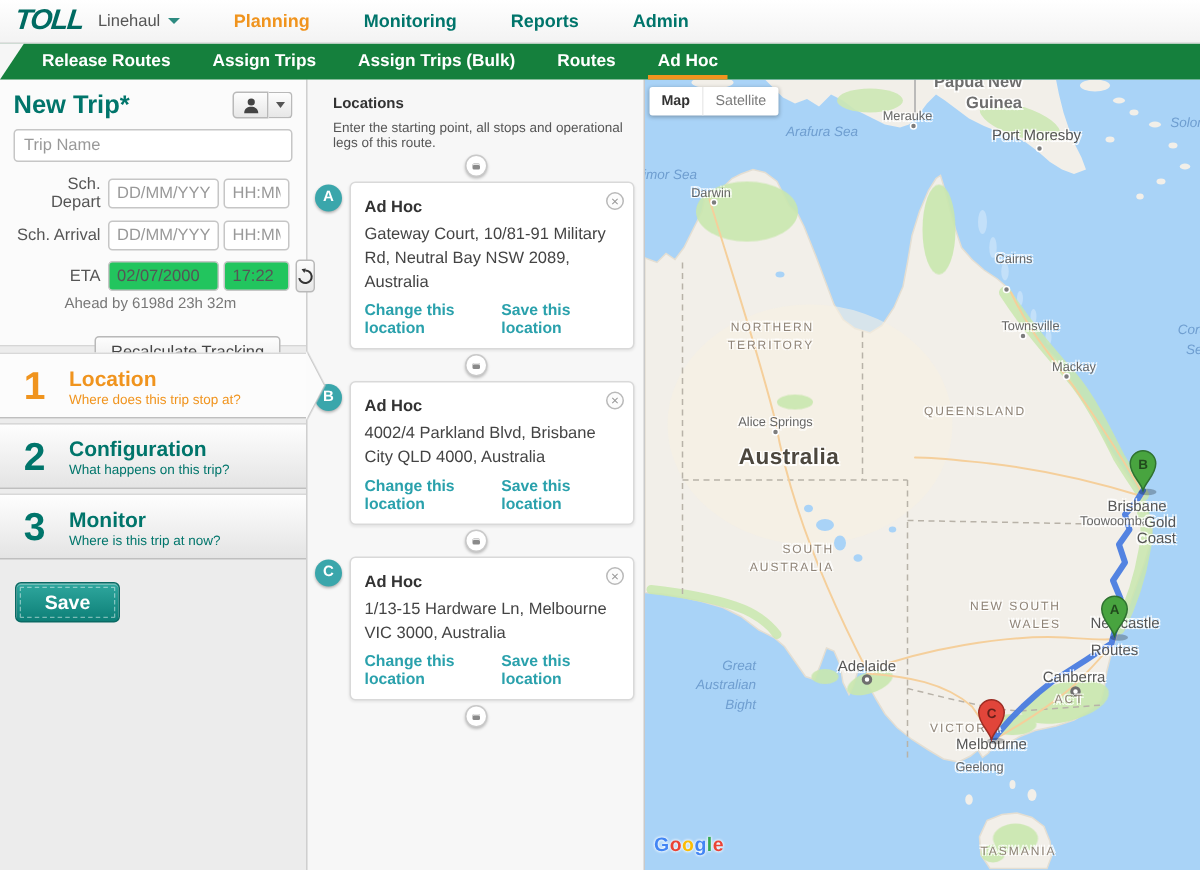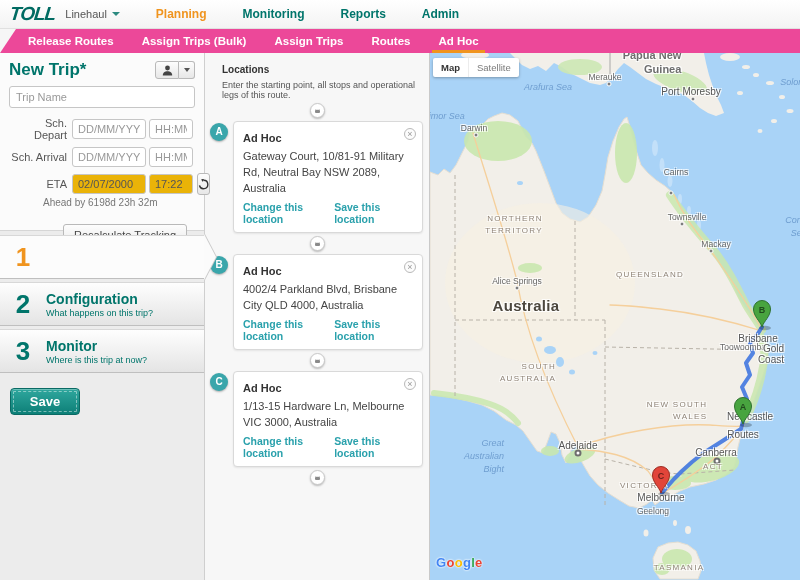--- a/index.html
+++ b/index.html
@@ -13,21 +13,21 @@
   .logo { font-size:19px; font-weight:bold; font-style:italic; color:#006b62; letter-spacing:-1px;
           transform:skewX(-6deg); margin:0 10px 0 10px; }
   .context { display:flex; align-items:center; font-size:11px; color:#555; margin-right:18px; cursor:pointer; }
   .context .caret { width:0; height:0; border-left:4px solid transparent; border-right:4px solid transparent;
                     border-top:4px solid #2c8a80; margin-left:5px; }
   .mainnav { display:flex; height:100%; align-items:center; }
   .mainnav .nav-item { font-size:12px; font-weight:bold; color:#00756b; padding:0 18px; cursor:pointer; }
   .mainnav .nav-item.active { color:#f0941e; }
 
   
-  .subnav { height:24px; background:#ec4899; display:flex; align-items:stretch; padding-left:14px; position:relative; z-index:19; }
+  .subnav { height:24px; background:#15803d; display:flex; align-items:stretch; padding-left:14px; position:relative; z-index:19; }
   .subnav::before { content:''; position:absolute; left:0; top:0; border-top:24px solid #f6f6f6; border-right:16px solid transparent; }
   .subnav .sn-item { font-size:11.5px; font-weight:bold; color:#fff; padding:0 14px; display:flex; align-items:center; cursor:pointer; position:relative; }
   .subnav .sn-item.active::after { content:''; position:absolute; left:8px; right:8px; bottom:0; height:3px; background:#f0941e; }
 
   
   .content { display:flex; height:527px; }
 
   
   .left { width:205px; background:#ececec; border-right:1px solid #cfcfcf; position:relative; z-index:10; }
   .form-area { background:#fbfbfb; border-bottom:1px solid #d6d6d6; padding:7px 9px 10px; height:178px; }
@@ -39,21 +39,21 @@
   .split-btn .seg.dd { width:16px; border-left:none; border-radius:0 3px 3px 0; }
   .split-btn .caret { width:0;height:0;border-left:3.5px solid transparent;border-right:3.5px solid transparent;border-top:4px solid #555; }
   input { font-family:"Liberation Sans", sans-serif; }
   .trip-name { width:100%; height:22px; border:1px solid #c6c6c6; border-radius:3px; font-size:11px; padding:0 6px; color:#444; }
   .trip-name::placeholder { color:#999; }
   .frm-row { display:flex; align-items:center; margin-bottom:6px; }
   .frm-row label { width:58px; text-align:right; font-size:11px; color:#555; margin-right:5px; flex:none; }
   .inp { height:20px; border:1px solid #c6c6c6; border-radius:3px; font-size:11px; padding:0 5px; color:#444; }
   .inp::placeholder { color:#999; }
   .inp.date { width:74px; } .inp.time { width:44px; margin-left:3px; }
-  .inp.ro { background:#eab308; color:#555; }
+  .inp.ro { background:#22c55e; color:#555; }
   .refresh-btn { width:26px; height:22px; margin-left:4px; background:linear-gradient(#fdfdfd,#e7e7e7);
                  border:1px solid #b9b9b9; border-radius:3px; cursor:pointer; display:flex; align-items:center; justify-content:center; }
   .ahead { font-size:10px; color:#777; margin:2px 0 0 34px; }
   .recalc { display:block; margin:16px 0 0 54px; padding:4px 10px; font-size:11px; color:#444;
             background:linear-gradient(#fdfdfd,#e9e9e9); border:1px solid #b9b9b9; border-radius:3px; cursor:pointer; }
   .steps { margin-top:4px; }
   .step { height:44px; display:flex; align-items:center; background:linear-gradient(#fefefe,#e4e4e4);
           border-top:1px solid #d8d8d8; border-bottom:1px solid #bfbfbf; margin-bottom:3px; position:relative; cursor:pointer; }
   .step .num { width:46px; font-size:26px; font-weight:bold; text-align:center; color:#00756b; flex:none; }
   .step .t { font-size:14px; font-weight:bold; color:#00756b; }
@@ -125,22 +125,22 @@
     <nav class="mainnav">
       <div class="nav-item active">Planning</div>
       <div class="nav-item">Monitoring</div>
       <div class="nav-item">Reports</div>
       <div class="nav-item">Admin</div>
     </nav>
   </header>
 
   <nav class="subnav">
     <div class="sn-item">Release Routes</div>
+    <div class="sn-item">Assign Trips</div>
     <div class="sn-item">Assign Trips (Bulk)</div>
-    <div class="sn-item">Assign Trips</div>
     <div class="sn-item">Routes</div>
     <div class="sn-item active">Ad Hoc</div>
   </nav>
 
   <div class="content">
 
     <aside class="left">
       <div class="form-area">
         <div class="form-head">
           <h1>New Trip*</h1>
@@ -179,20 +179,24 @@
             </svg>
           </button>
         </div>
         <div class="ahead">Ahead by 6198d 23h 32m</div>
         <button class="recalc">Recalculate Tracking</button>
       </div>
 
       <div class="steps">
         <div class="step active">
           <div class="num">1</div>
+          <div class="txt">
+            <div class="t">Location</div>
+            <div class="s">Where does this trip stop at?</div>
+          </div>
         </div>
         <div class="step">
           <div class="num">2</div>
           <div class="txt">
             <div class="t">Configuration</div>
             <div class="s">What happens on this trip?</div>
           </div>
         </div>
         <div class="step">
           <div class="num">3</div>

